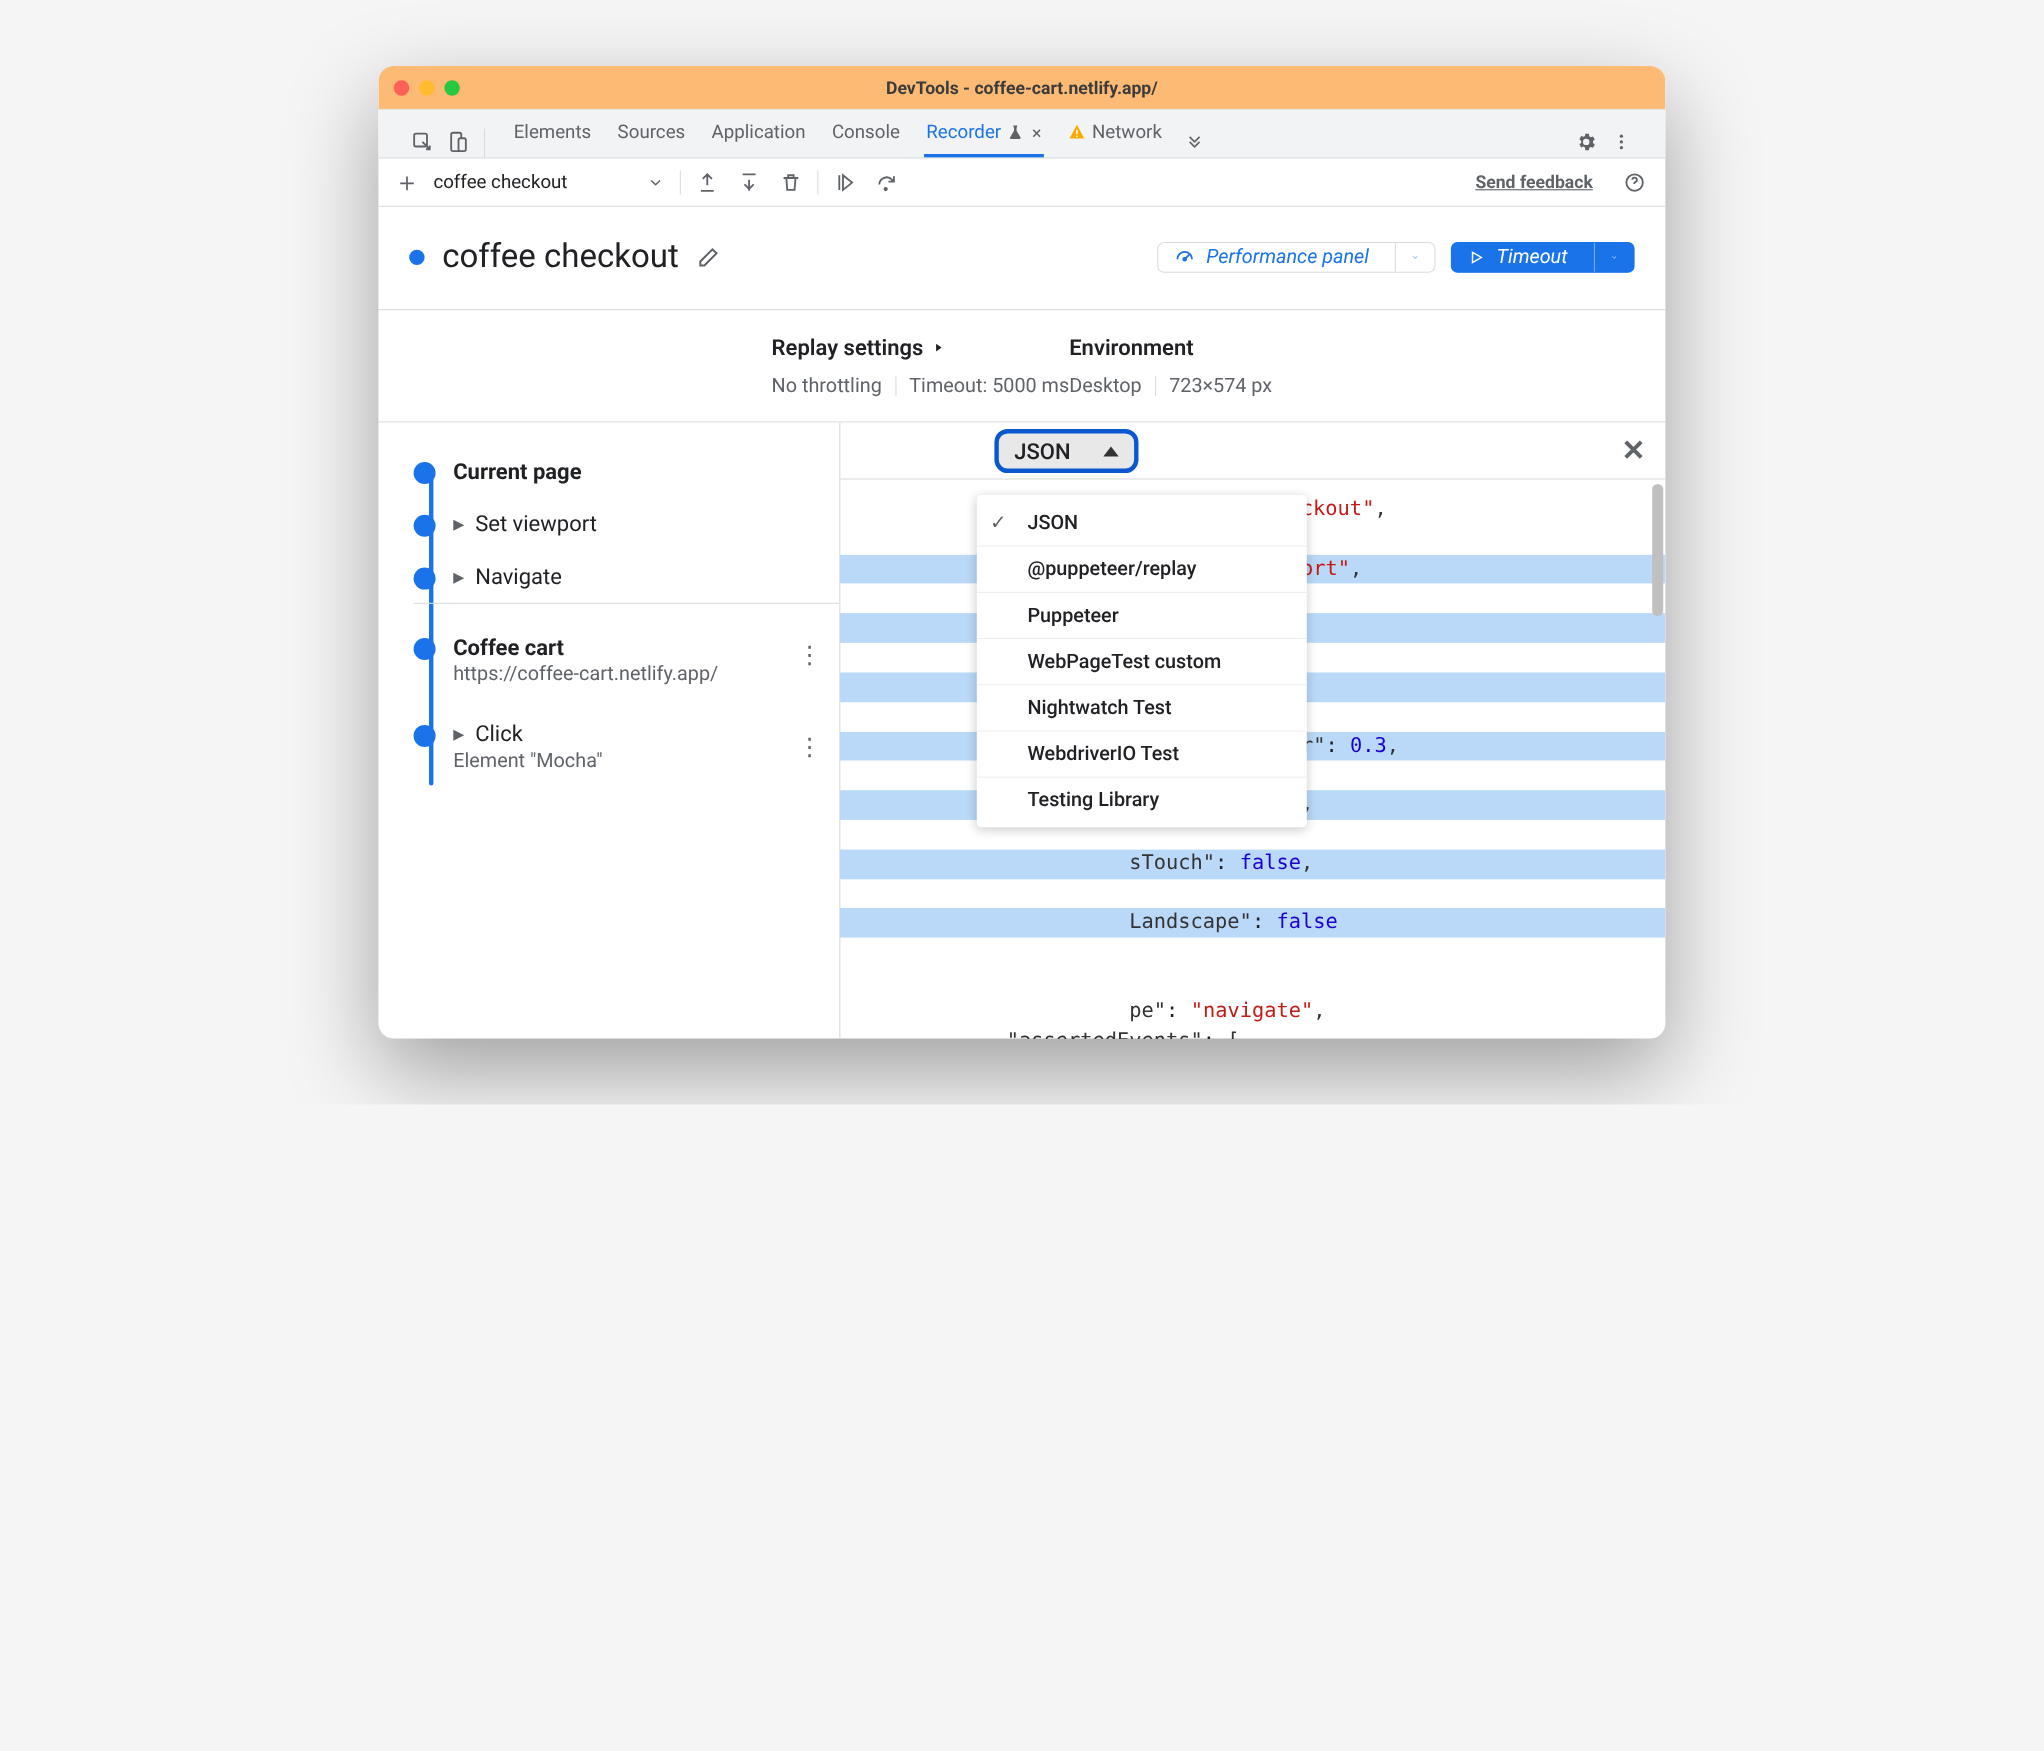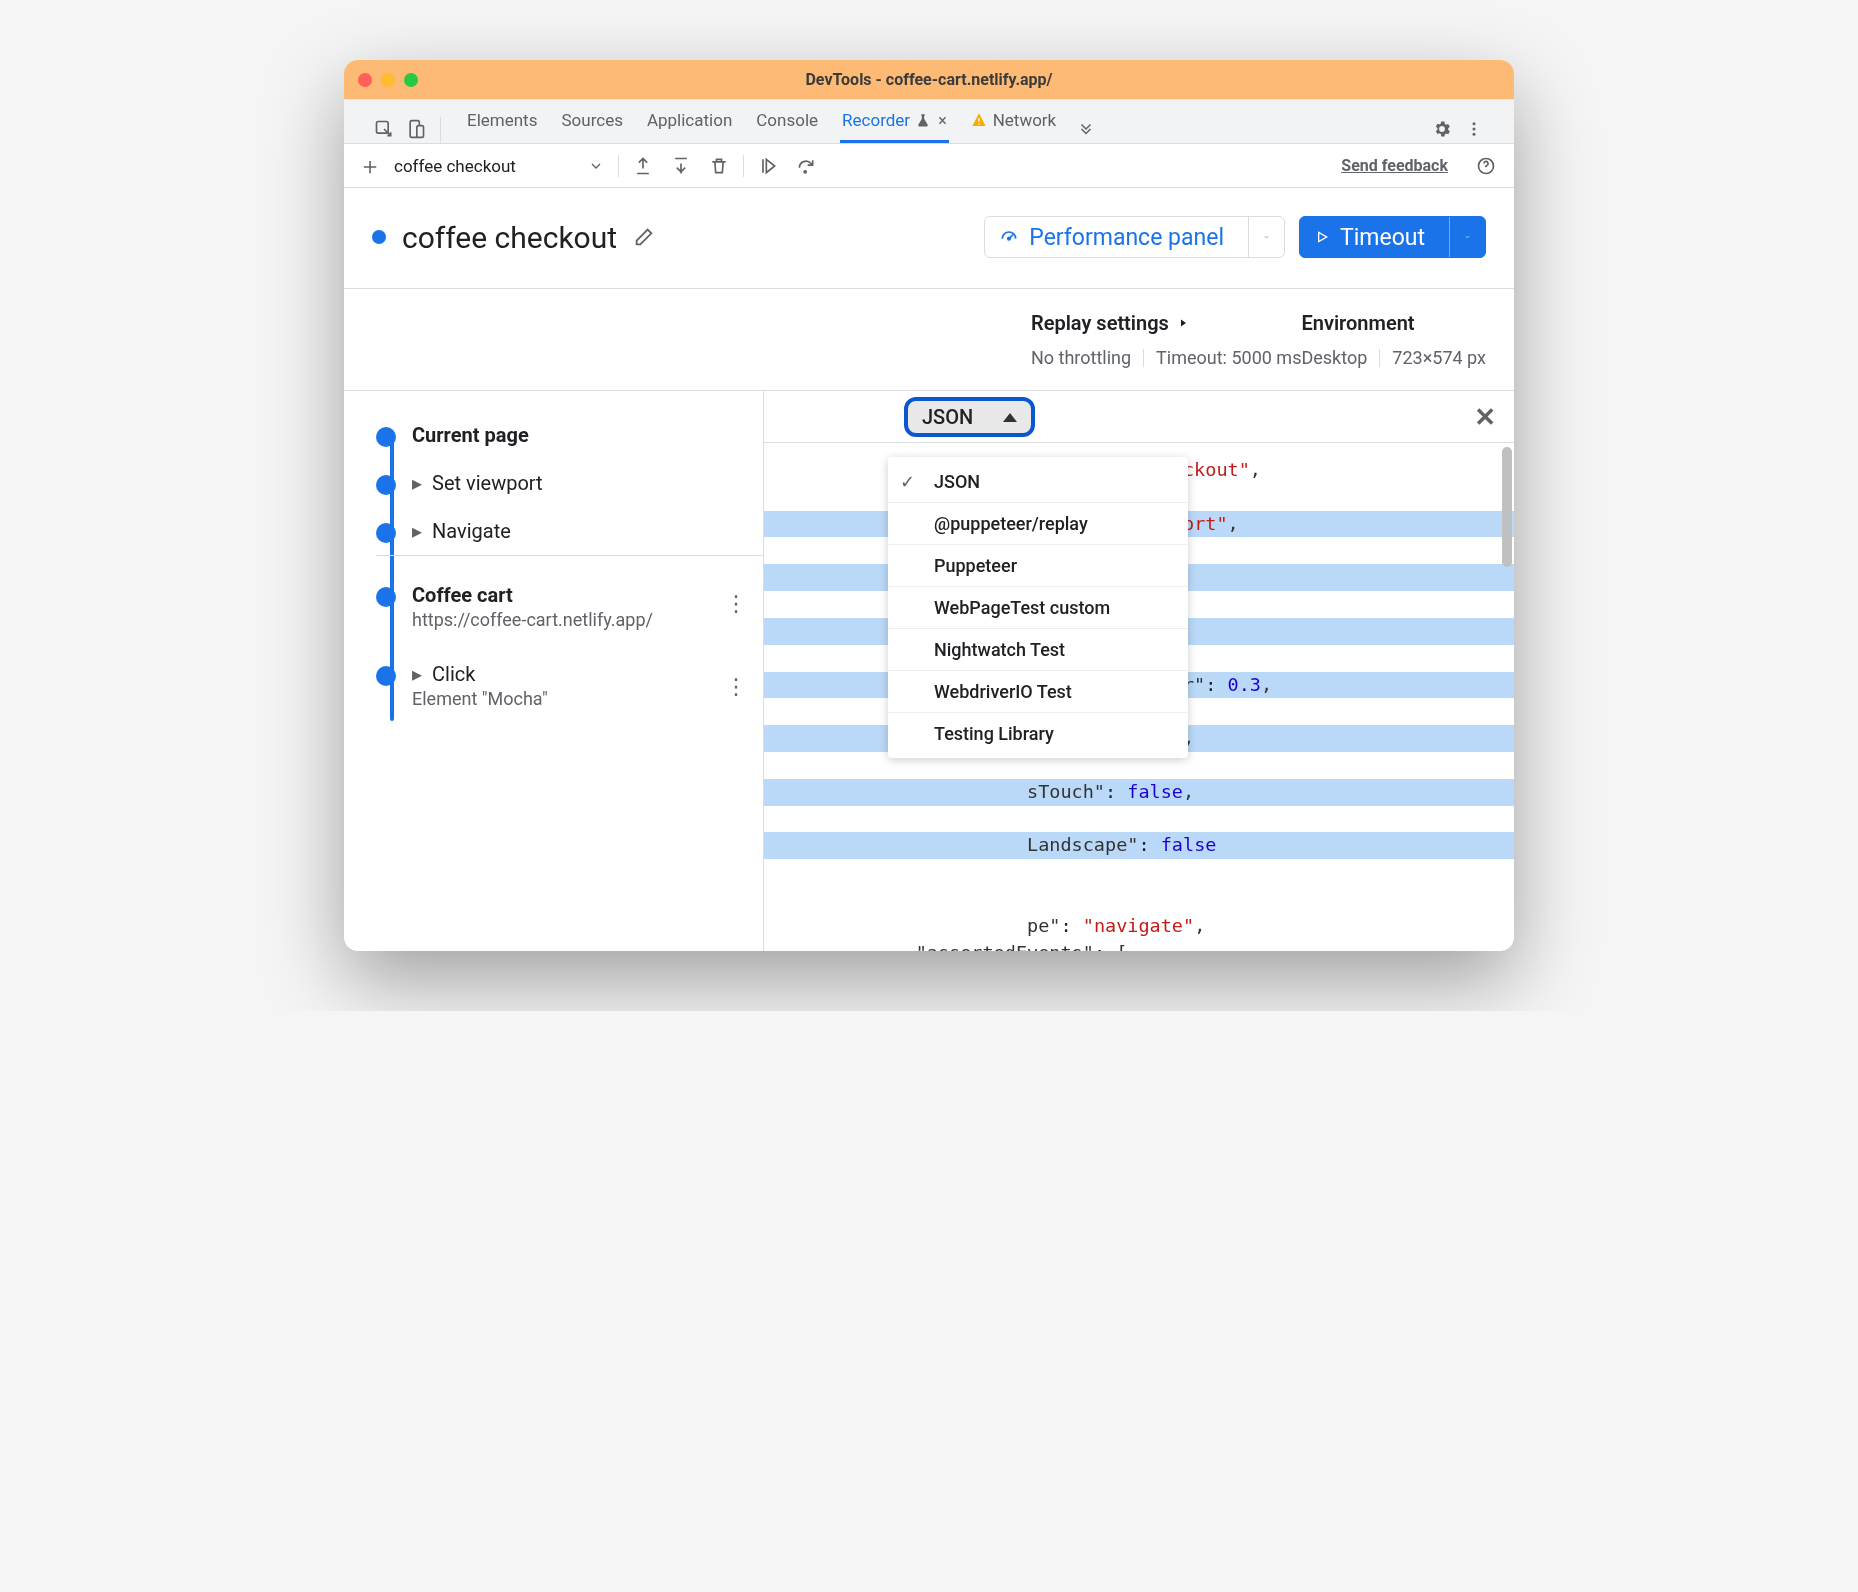--- a/index.html
+++ b/index.html
@@ -89,31 +89,31 @@
   .rec-header{
     display:flex;align-items:center;justify-content:space-between;
     padding:28px 28px 30px 28px;border-bottom:1px solid var(--border);
   }
   .rec-title{display:flex;align-items:center;gap:16px;}
   .rec-title .bullet{width:14px;height:14px;border-radius:50%;background:var(--blue);}
   .rec-title h1{margin:0;font-size:30px;font-weight:400;}
   .rec-title .edit{color:#5f6368;}
   .rec-actions{display:flex;gap:14px;}
   .btn{
-    display:flex;align-items:center;gap:10px;height:42px;border-radius:6px;
-    font-size:23px;padding:0 14px;border:1px solid var(--border);background:#fff;color:var(--blue);
+    display:flex;align-items:center;gap:10px;height:28px;border-radius:6px;
+    font-size:18px;padding:0 14px;border:1px solid var(--border);background:#fff;color:var(--blue);font-style:italic;
   }
   .btn.split{padding:0;}
   .btn.split>span{padding:0 14px;display:flex;align-items:center;gap:10px;height:100%;}
   .btn.split .caret{border-left:1px solid var(--border);width:36px;justify-content:center;}
   .btn.primary{background:var(--blue);color:#fff;border-color:var(--blue);}
   .btn.primary .caret{border-left-color:rgba(255,255,255,.4);}
   
   .settings{
-    display:flex;justify-content:flex-end;padding:22px 28px;border-bottom:1px solid var(--border);
+    display:flex;justify-content:center;padding:22px 28px;border-bottom:1px solid var(--border);
   }
   .settings .left,.settings .right{display:flex;flex-direction:column;gap:12px;}
   .settings .heading{font-size:20px;font-weight:600;display:flex;align-items:center;gap:8px;}
   .settings .sub{color:var(--muted);font-size:18px;display:flex;align-items:center;gap:12px;}
   .settings .sub .sep{width:1px;height:18px;background:var(--border);display:inline-block;}
   .settings .right{align-items:flex-start;}
   .settings .right .heading{justify-content:flex-start;}
   .settings .right .sub{justify-content:flex-start;}
   
   .body-split{display:flex;position:relative;height:560px;}

